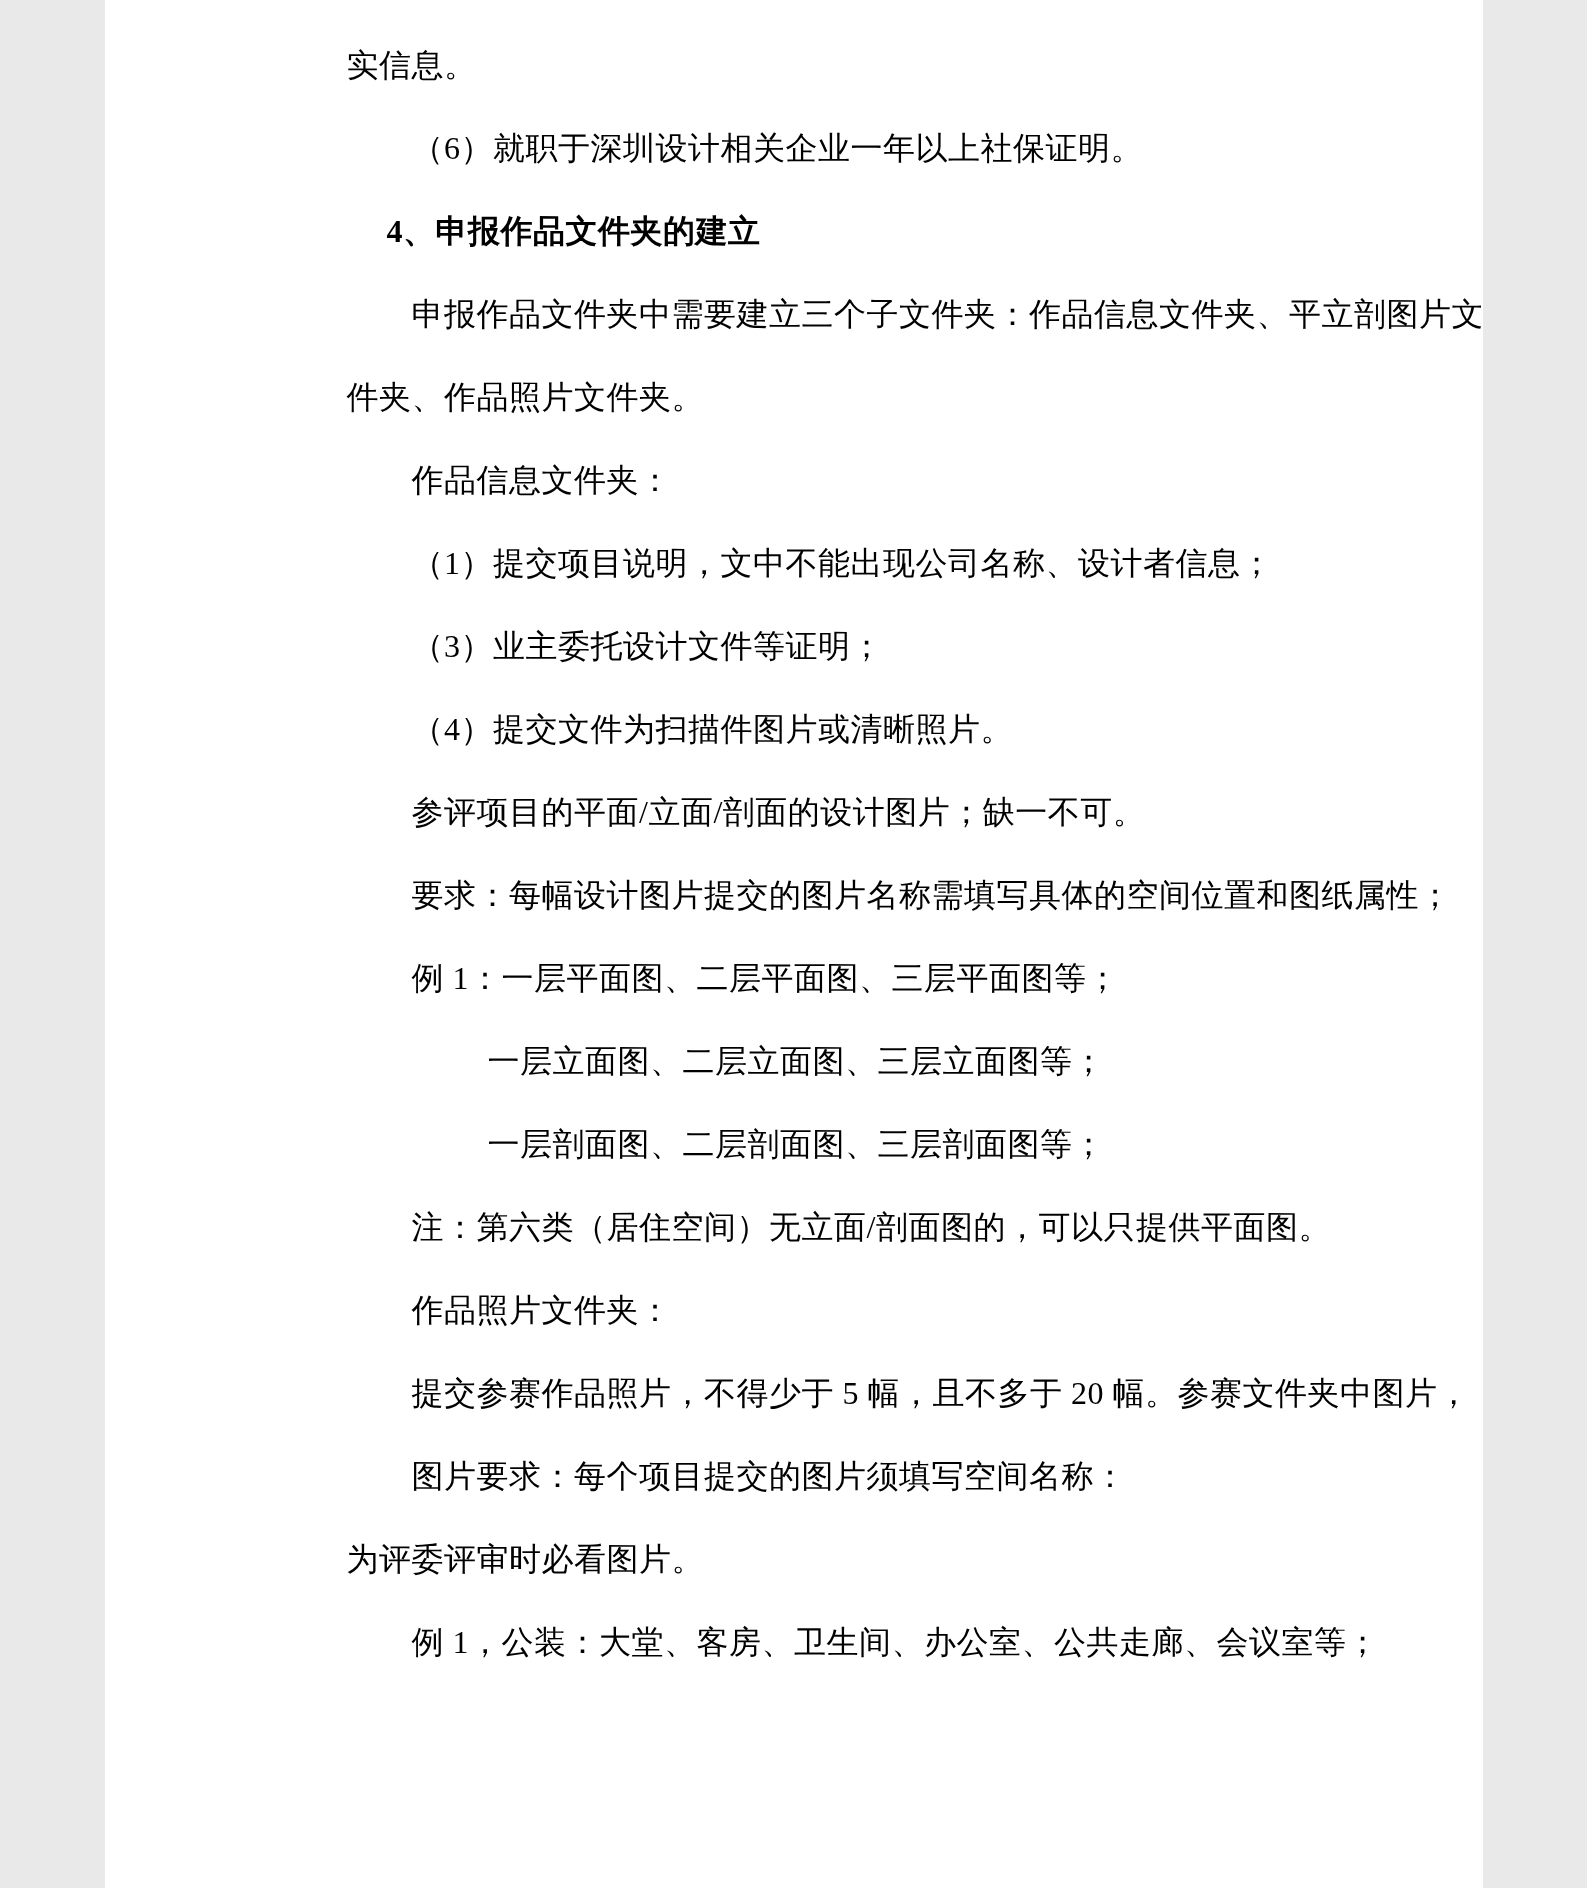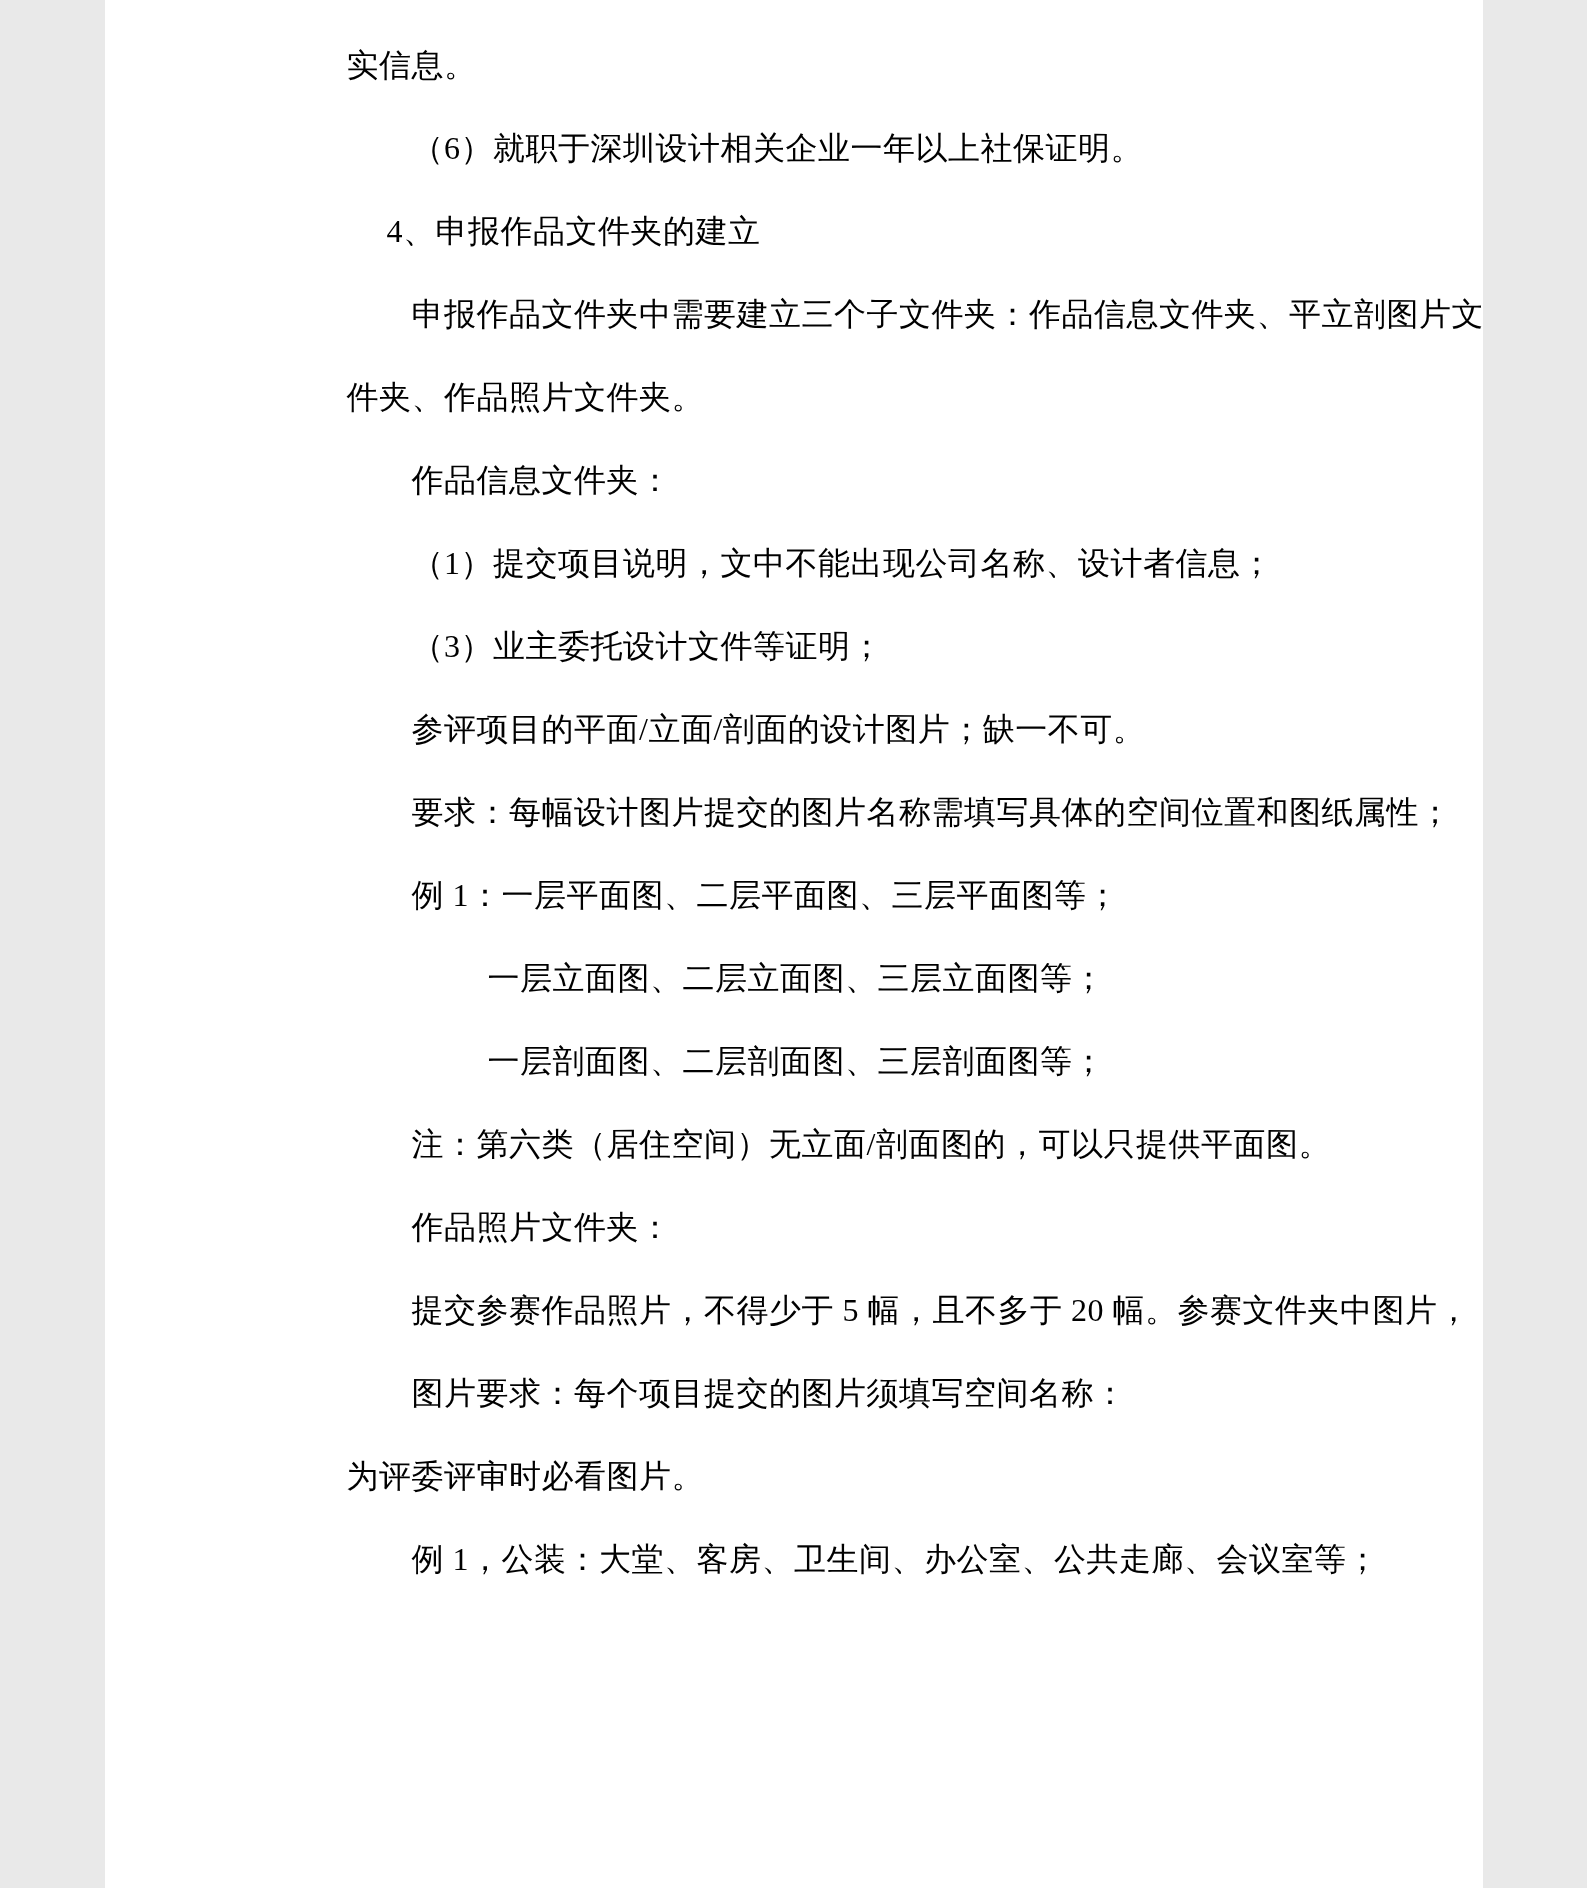--- a/index.html
+++ b/index.html
@@ -23,36 +23,37 @@
     }
     .line {
       line-height: 83px;
       height: 83px;
       white-space: nowrap;
       overflow: visible;
     }
     
     .s-flush   { padding-left: 0; }
     .s-para    { padding-left: 65px; }
-    .s-heading { padding-left: 40px; font-weight: normal; }
+    .s-heading { padding-left: 40px; font-weight: bold; }
     .s-sub     { padding-left: 141px; }
   </style>
 </head>
 <body>
 
 <div class="page">
   <div class="doc" id="doc-body" style="color: rgb(0, 0, 0);">
       <div class="line s-flush">实信息。</div>
       <div class="line s-para">（6）就职于深圳设计相关企业一年以上社保证明。</div>
       <div class="line s-heading">4、申报作品文件夹的建立</div>
       <div class="line s-para">申报作品文件夹中需要建立三个子文件夹：作品信息文件夹、平立剖图片文</div>
       <div class="line s-flush">件夹、作品照片文件夹。</div>
       <div class="line s-para">作品信息文件夹：</div>
       <div class="line s-para">（1）提交项目说明，文中不能出现公司名称、设计者信息；</div>
       <div class="line s-para">（3）业主委托设计文件等证明；</div>
+      <div class="line s-para">（4）提交文件为扫描件图片或清晰照片。</div>
       <div class="line s-para">参评项目的平面/立面/剖面的设计图片；缺一不可。</div>
       <div class="line s-para">要求：每幅设计图片提交的图片名称需填写具体的空间位置和图纸属性；</div>
       <div class="line s-para">例 1：一层平面图、二层平面图、三层平面图等；</div>
       <div class="line s-sub">一层立面图、二层立面图、三层立面图等；</div>
       <div class="line s-sub">一层剖面图、二层剖面图、三层剖面图等；</div>
       <div class="line s-para">注：第六类（居住空间）无立面/剖面图的，可以只提供平面图。</div>
       <div class="line s-para">作品照片文件夹：</div>
       <div class="line s-para">提交参赛作品照片，不得少于 5 幅，且不多于 20 幅。参赛文件夹中图片，</div>
       <div class="line s-para">图片要求：每个项目提交的图片须填写空间名称：</div>
       <div class="line s-flush">为评委评审时必看图片。</div>

